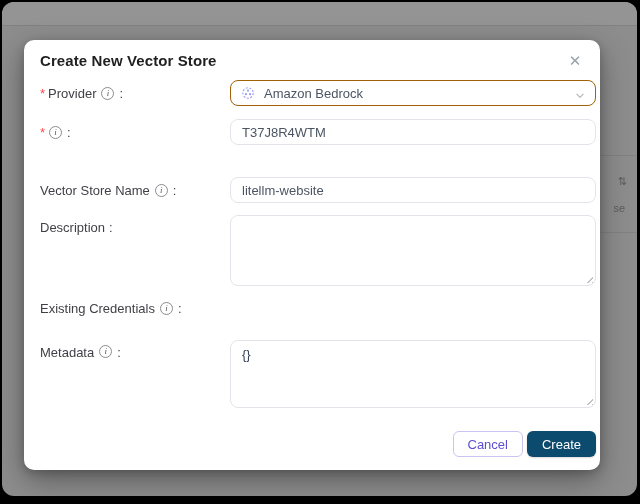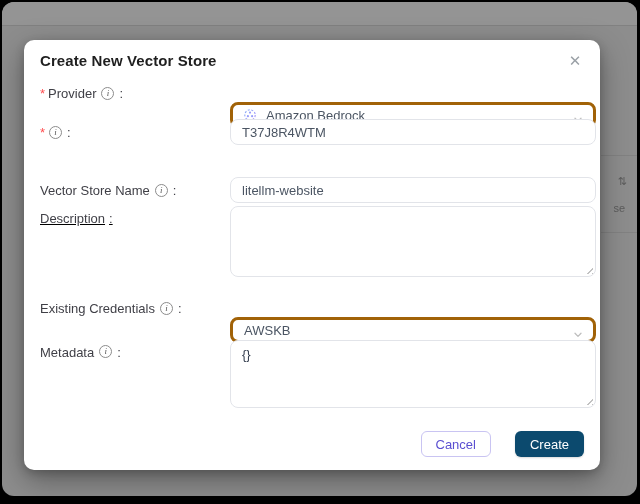--- a/index.html
+++ b/index.html
@@ -44,42 +44,42 @@
     position:absolute; right:14px; top:10px; width:22px; height:22px;
     display:flex; align-items:center; justify-content:center;
     font-size:15px; color:#9aa0a6; cursor:pointer; border-radius:4px;
   }
 
   
   .row { position:absolute; left:16px; width:556px; display:flex; }
   .row-provider   { top:40px; }
   .row-vsid       { top:79px; }
   .row-vsname     { top:137px; }
-  .row-desc       { top:166px;text-decoration:underline; }
+  .row-desc       { top:175px; }
   .row-cred       { top:255px; }
   .row-meta       { top:300px; }
 
   .field-label {
     flex:0 0 190px; display:flex; align-items:center; gap:4px;
     font-size:13px; color:#3f3f46; height:26px;
   }
   .row-desc .field-label, .row-meta .field-label { align-items:flex-start; padding-top:5px; height:auto; }
   .req { color:#ff4d4f; font-size:13px; margin-right:-1px; }
   .info-badge {
     width:13px; height:13px; border:1px solid #8c8c8c; border-radius:50%;
     display:inline-flex; align-items:center; justify-content:center;
     font-size:9px; color:#595959; line-height:1; margin:0 1px; cursor:help;
     font-family:"Liberation Serif", serif; font-style:italic;
   }
   .colon { color:#3f3f46; }
 
   .control {
-    flex:1; height:26px; border:3px solid #a16207; border-radius:8px;
+    flex:1; height:26px; border:1px solid #a16207; border-radius:8px;
     background:#fff; display:flex; align-items:center;
-    padding:0 11px; font-size:13px; color:#4b5563; position:relative; cursor:pointer;margin-top:22px;
+    padding:0 11px; font-size:13px; color:#4b5563; position:relative; cursor:pointer;
   }
   .control .sel-text { flex:1; white-space:nowrap; overflow:hidden; }
   .chevron { position:absolute; right:10px; top:8px; }
 
   .text-input {
     flex:1; height:26px; border:1px solid #e2e4e9; border-radius:8px;
     padding:0 11px; font-size:13px; color:#4b5563; outline:none;
     font-family:"Liberation Sans", sans-serif; background:#fff;
   }
 
@@ -95,21 +95,21 @@
     position:absolute; right:3px; bottom:3px; width:8px; height:8px;
     background:repeating-linear-gradient(135deg, #c2c2c2 0 1px, transparent 1px 3.5px);
     clip-path:polygon(100% 0, 100% 100%, 0 100%);
     cursor:nwse-resize;
   }
 
   .bedrock-icon { display:inline-flex; margin-right:8px; margin-left:-2px; }
 
   
   .footer {
-    position:absolute; right:16px; top:391px; display:flex; gap:24px;
+    position:absolute; right:4px; top:391px; display:flex; gap:4px;
   }
   .btn {
     height:26px; padding:0 14px; border-radius:6px; font-size:13px;
     display:inline-flex; align-items:center; justify-content:center;
     cursor:pointer; border:1px solid transparent; font-weight:400;
   }
   .btn-cancel { background:#fff; border-color:#c9c4f2; color:#5a4fd1; }
   .btn-create { background:#0c4a6e; color:#fff; box-shadow:0 1px 2px rgba(0,0,0,0.15); font-weight:500; }
 </style>
 </head>
@@ -197,28 +197,20 @@
     </div>
 
     <div class="row row-cred">
       <div class="field-label">
         <span>Existing Credentials</span>
         <span class="info-badge">
             <span>i</span>
           </span>
         <span class="colon">:</span>
       </div>
-      <div class="control">
-        <span class="sel-text">AWSKB</span>
-        <span class="chevron">
-          <svg width="10" height="10" viewBox="0 0 10 10">
-              <path d="M2 3.2 L5 6.4 L8 3.2" stroke="#bfbfbf" stroke-width="1.3" fill="none" stroke-linecap="round" stroke-linejoin="round"></path>
-            </svg>
-        </span>
-      </div>
     </div>
 
     <div class="row row-meta">
       <div class="field-label">
         <span>Metadata</span>
         <span class="info-badge">
             <span>i</span>
           </span>
         <span class="colon">:</span>
       </div>

